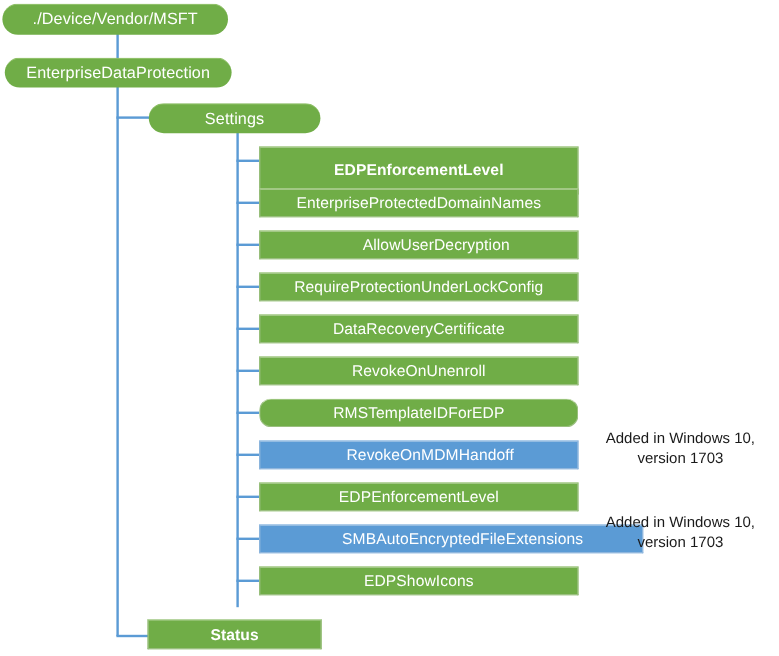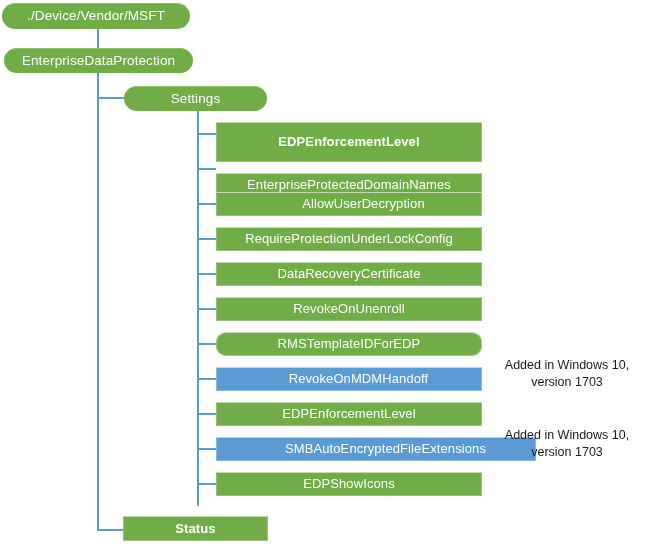--- a/index.html
+++ b/index.html
@@ -97,21 +97,21 @@
   <div class="node node-rect" style="left:123px; top:516px; width:145px; height:25px;font-weight:bold;">
     <span>Status</span>
   </div>
 
   <div id="children-layer">
       <div class="line line-h" style="left: 197px; top: 133px; width: 19px;"></div>
       <div class="node node-rect" style="left: 216px; top: 122px; width: 266px; height: 40px; font-weight: bold;">
         <span>EDPEnforcementLevel</span>
       </div>
       <div class="line line-h" style="left: 197px; top: 168px; width: 19px;"></div>
-      <div class="node node-rect" style="left: 216px; top: 157px; width: 266px; height: 24px; margin-top: 16px;">
+      <div class="node node-rect" style="left: 216px; top: 157px; width: 266px; height: 24px;">
         <span>EnterpriseProtectedDomainNames</span>
       </div>
       <div class="line line-h" style="left: 197px; top: 203px; width: 19px;"></div>
       <div class="node node-rect" style="left: 216px; top: 192px; width: 266px; height: 24px; padding-left: 29px;">
         <span>AllowUserDecryption</span>
       </div>
       <div class="line line-h" style="left: 197px; top: 238px; width: 19px;"></div>
       <div class="node node-rect" style="left: 216px; top: 227px; width: 266px; height: 24px;">
         <span>RequireProtectionUnderLockConfig</span>
       </div>

